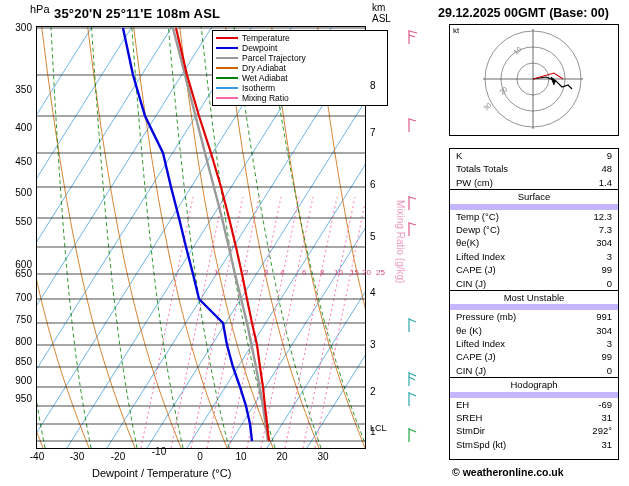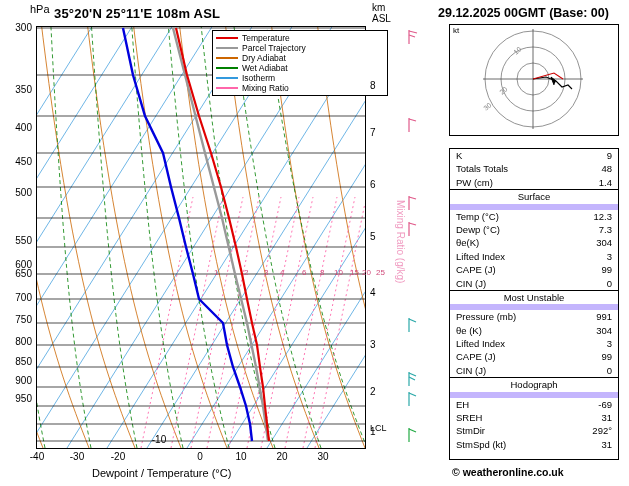--- a/index.html
+++ b/index.html
@@ -128,44 +128,48 @@
 
         <polyline points="215,414 213,397 209,379 203,360 196,340 190,318 186,296 162,272 156,247 149,220 142,191 134,160 126,126 108,89 96,48 86,1" fill="none" stroke="#0000dd" stroke-width="2.4"></polyline>
       </svg>
     </div>
 
     <div class="ylab" style="top:22px;">300</div>
     <div class="ylab" style="top:84px;">350</div>
     <div class="ylab" style="top:122px;">400</div>
     <div class="ylab" style="top:156px;">450</div>
     <div class="ylab" style="top:187px;">500</div>
-    <div class="ylab" style="top:216px;margin-top:19px;">550</div>
+    <div class="ylab" style="top:216px;">550</div>
     <div class="ylab" style="top:259px;">600</div>
     <div class="ylab" style="top:268px;">650</div>
     <div class="ylab" style="top:292px;">700</div>
     <div class="ylab" style="top:314px;">750</div>
     <div class="ylab" style="top:336px;">800</div>
     <div class="ylab" style="top:356px;">850</div>
     <div class="ylab" style="top:375px;">900</div>
     <div class="ylab" style="top:393px;">950</div>
 
     <div class="xlab" style="left:22px;top:451px;">-40</div>
     <div class="xlab" style="left:62px;top:451px;">-30</div>
     <div class="xlab" style="left:103px;top:451px;">-20</div>
-    <div class="xlab" style="left:144px;top:434px;">-10</div>
+    <div class="xlab" style="left:144px;top:446px;">-10</div>
     <div class="xlab" style="left:185px;top:451px;">0</div>
     <div class="xlab" style="left:226px;top:451px;">10</div>
     <div class="xlab" style="left:267px;top:451px;">20</div>
     <div class="xlab" style="left:308px;top:451px;">30</div>
     <div id="xaxis-title">Dewpoint / Temperature (°C)</div>
 
     <div id="legend">
       <div>
           <span class="sw" style="border-top-color:#e00000"></span>
           <span>Temperature</span>
+        </div>
+      <div>
+          <span class="sw" style="border-top-color:#0000dd"></span>
+          <span>Dewpoint</span>
         </div>
       <div>
           <span class="sw" style="border-top-color:#999999"></span>
           <span>Parcel Trajectory</span>
         </div>
       <div>
           <span class="sw" style="border-top-color:#cc6600"></span>
           <span>Dry Adiabat</span>
         </div>
       <div>

